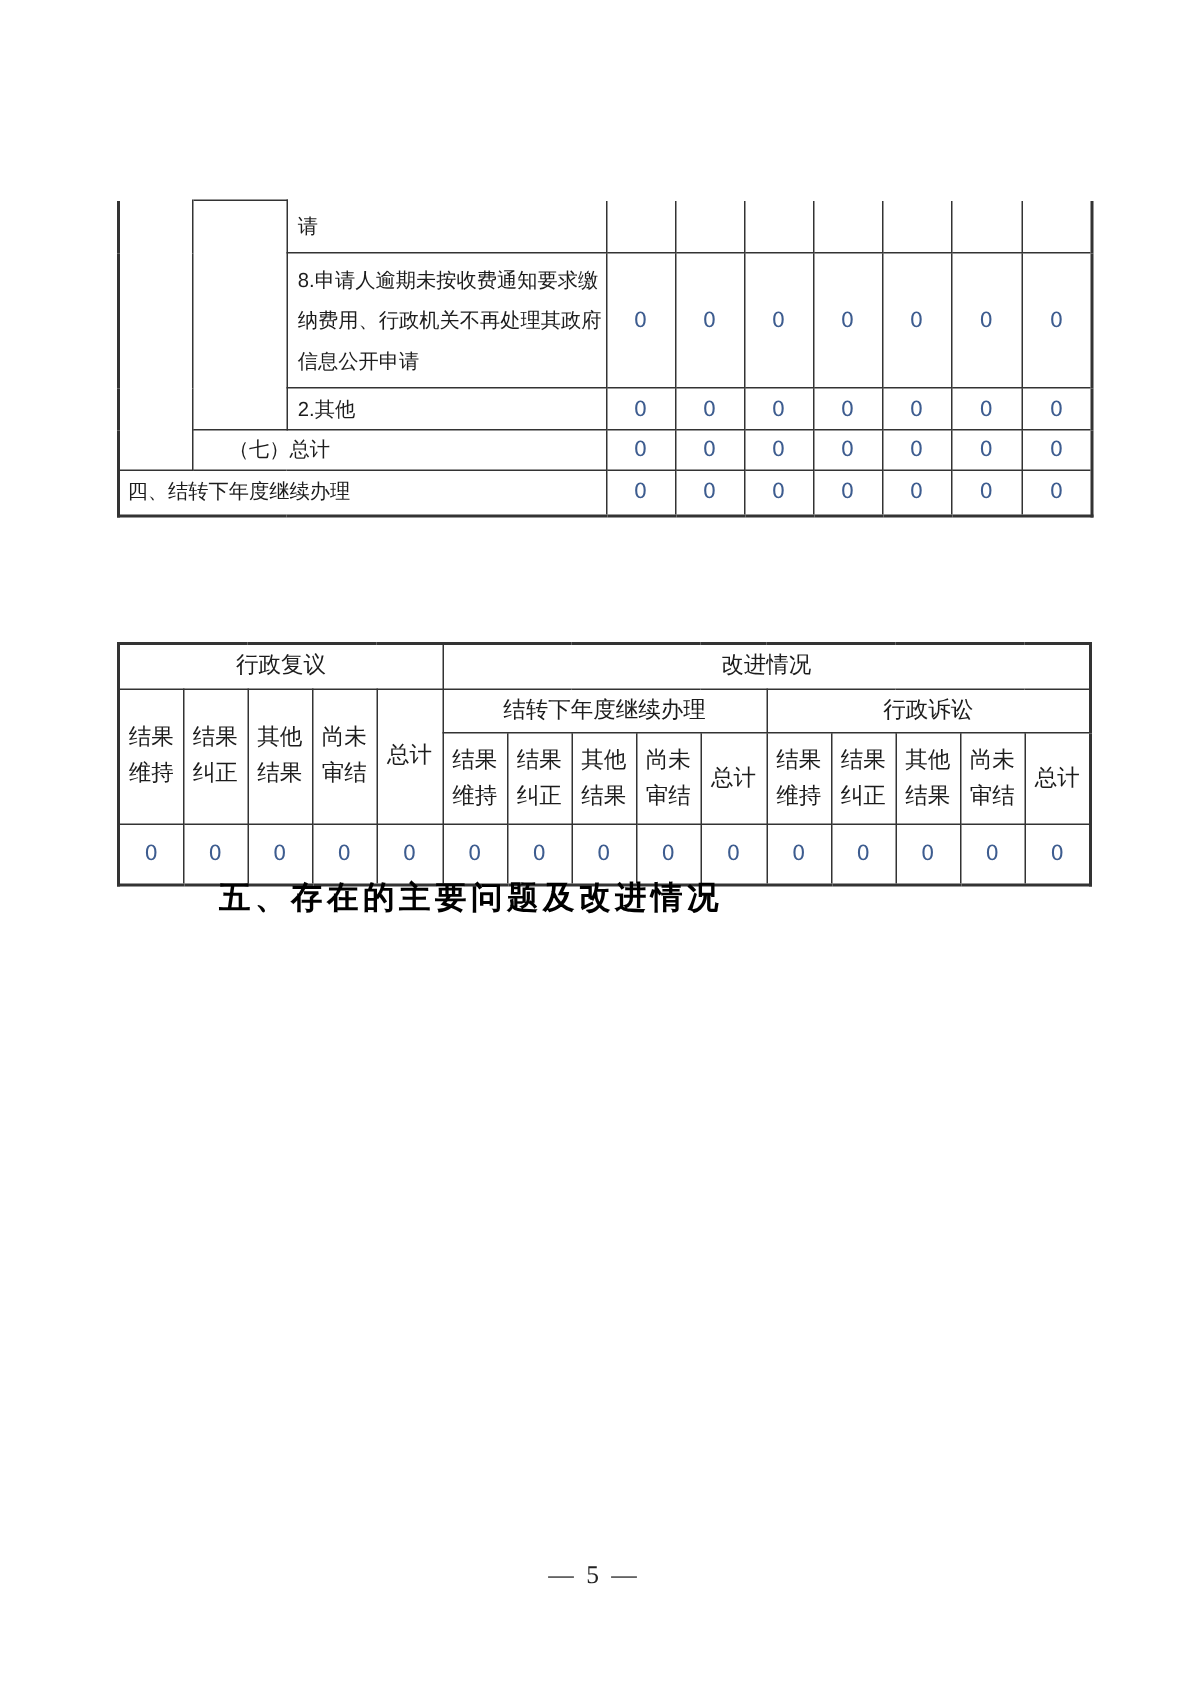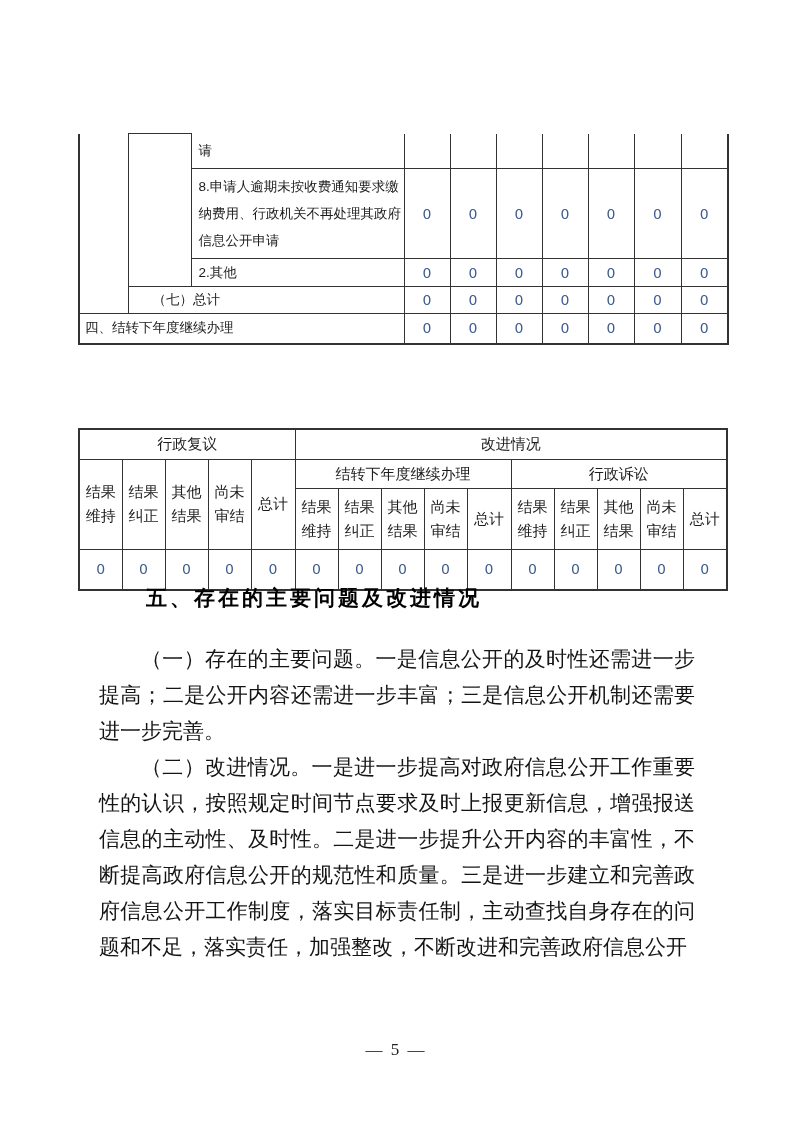--- a/index.html
+++ b/index.html
@@ -192,20 +192,16 @@
       <td class="v bb2">0</td>
       <td class="v bb2">0</td>
       <td class="v bb2">0</td>
       <td class="v bb2 br2">0</td>
     </tr>
   </tbody>
     </table>
 
   <div id="h5" class="sec-heading">五、存在的主要问题及改进情况</div>
 
-  <div id="body-text">
-    <p>（一）存在的主要问题。一是信息公开的及时性还需进一步提高；二是公开内容还需进一步丰富；三是信息公开机制还需要进一步完善。</p>
-    <p>（二）改进情况。一是进一步提高对政府信息公开工作重要性的认识，按照规定时间节点要求及时上报更新信息，增强报送信息的主动性、及时性。二是进一步提升公开内容的丰富性，不断提高政府信息公开的规范性和质量。三是进一步建立和完善政府信息公开工作制度，落实目标责任制，主动查找自身存在的问题和不足，落实责任，加强整改，不断改进和完善政府信息公开</p>
-  </div>
 
   <div id="footer">— 5 —</div>
 
 </div>
 
 </body></html>

